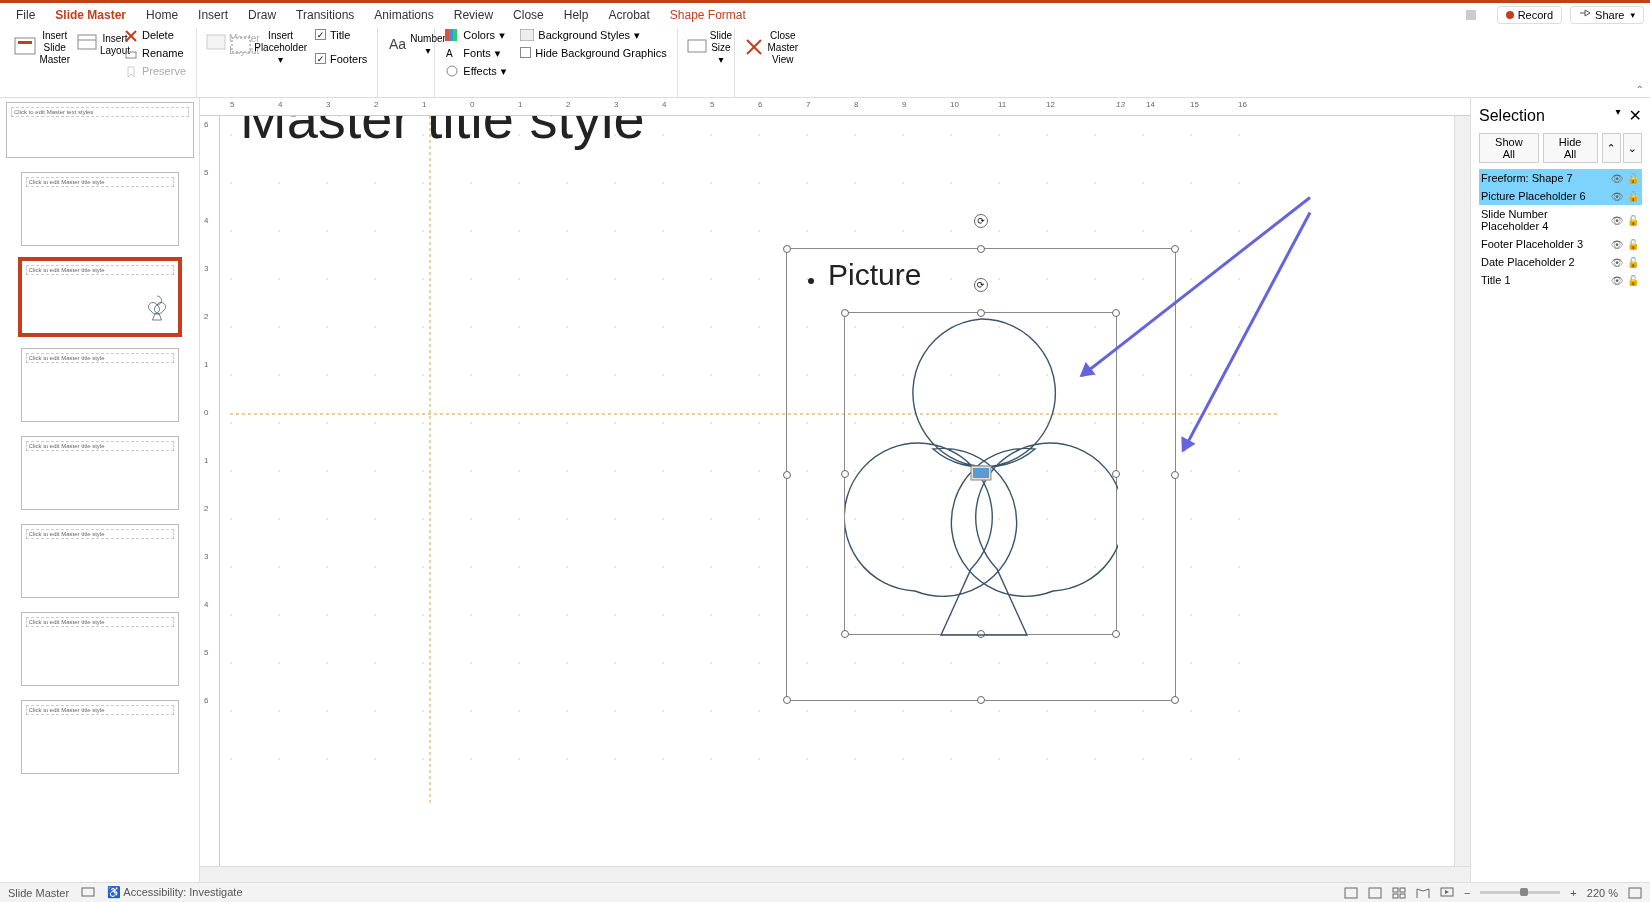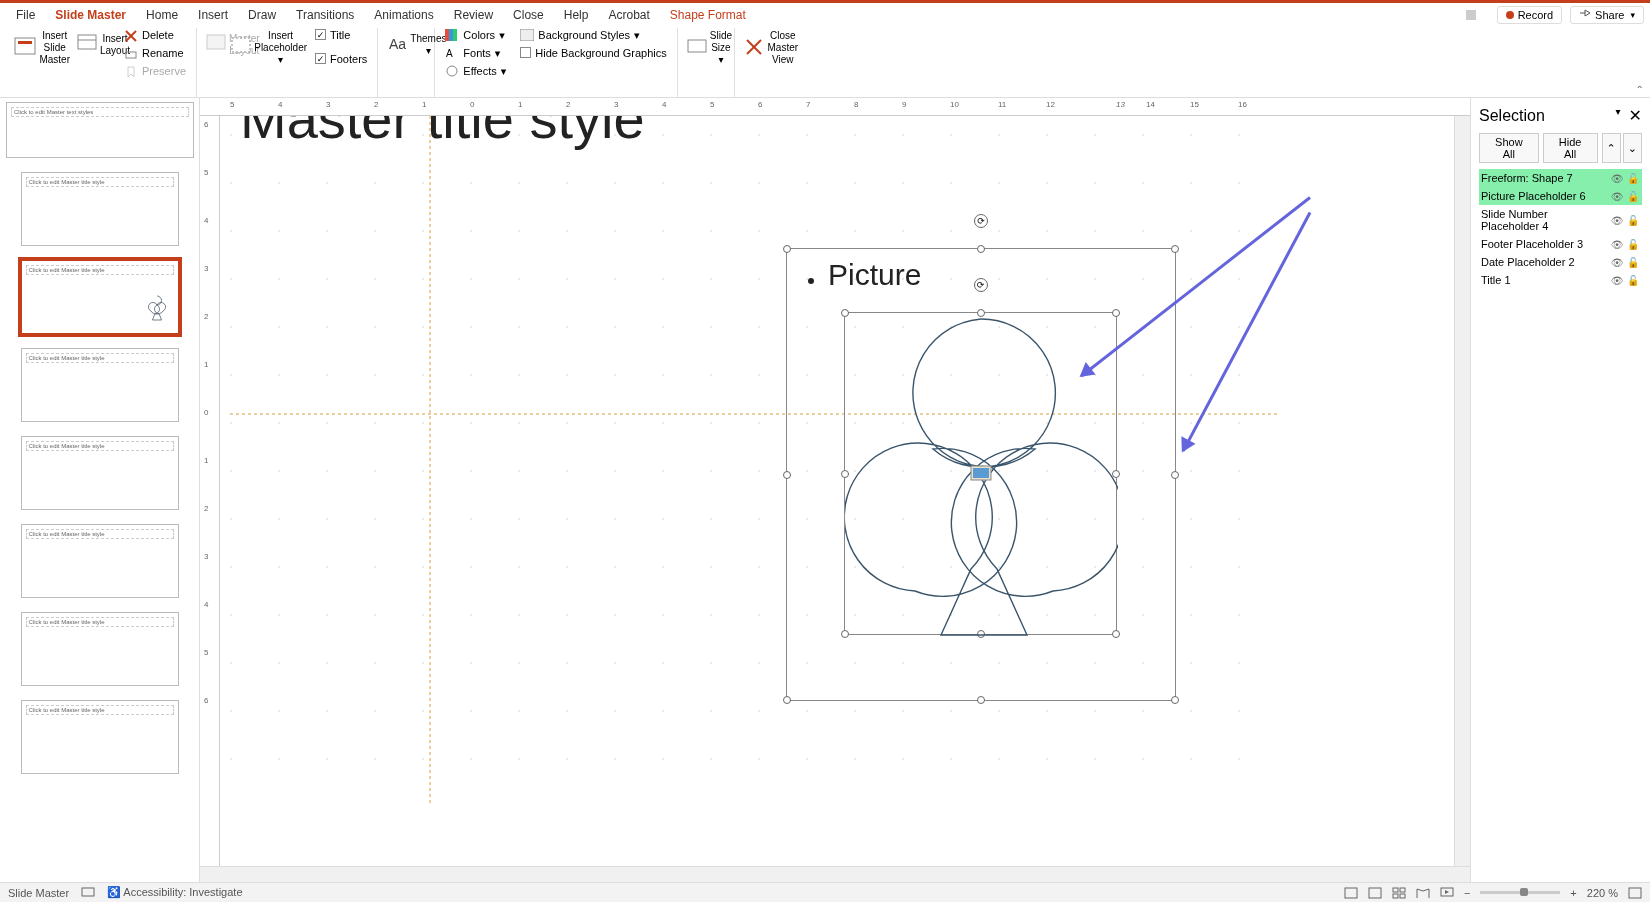--- a/index.html
+++ b/index.html
@@ -59,21 +59,21 @@
 .scrollbar-v { width: 16px; background: #f0f0f0; border-left: 1px solid #ddd; position: relative; }
 .scrollbar-h { height: 16px; background: #f0f0f0; border-top: 1px solid #ddd; }
 
 
 .sel-pane { width: 180px; border-left: 1px solid #ddd; background: #fff; padding: 8px; }
 .sel-pane-title { font-size: 16px; font-weight: 400; margin-bottom: 8px; display: flex; align-items: center; }
 .sel-pane-title-right { margin-left: auto; display: flex; gap: 8px; }
 .sel-btn-row { display: flex; gap: 4px; margin-bottom: 6px; }
 .sel-btn { font-size: 11px; border: 1px solid #ccc; padding: 2px 8px; background: #f8f8f8; }
 .sel-item { display: flex; align-items: center; font-size: 11px; padding: 3px 2px; gap: 4px; }
-.sel-item.sel { background: #86efac; }
+.sel-item.sel { background: #7dd3fc; }
 .sel-item-icons { margin-left: auto; display: flex; gap: 4px; font-size: 10px; color: #666; }
 
 
 .statusbar { position: absolute; bottom: 0; left: 0; right: 0; height: 20px; background: #f3f3f3; border-top: 1px solid #ddd; display: flex; align-items: center; padding: 0 8px; font-size: 11px; color: #555; gap: 12px; }
 .statusbar-right { margin-left: auto; display: flex; align-items: center; gap: 10px; }
 .zoom-slider { width: 80px; height: 3px; background: #ccc; position: relative; }
 .zoom-slider::after { content:''; position: absolute; left: 50%; top: -3px; width: 8px; height: 8px; background: #888; border-radius: 2px; }
 
 svg { display: block; }
 </style>
@@ -197,21 +197,21 @@
   </div>
 
   <div class="ribbon-group">
     <div class="ribbon-row">
       <div class="ribbon-big">
         <div class="ribbon-big-icon">
             <svg width="24" height="22">
               <text x="3" y="16" font-size="14" fill="#444">Aa</text>
             </svg>
           </div>
-        <span><span>Themes</span><br>▾</span>
+        <span><span>Number</span><br>▾</span>
       </div>
     </div>
     <div class="ribbon-group-label">Edit Theme</div>
   </div>
 
   <div class="ribbon-group">
     <div class="ribbon-row">
       <div class="ribbon-col">
         <div class="ribbon-small"><svg width="14" height="12">
               <rect width="4" height="12" fill="#e74c3c"></rect>

